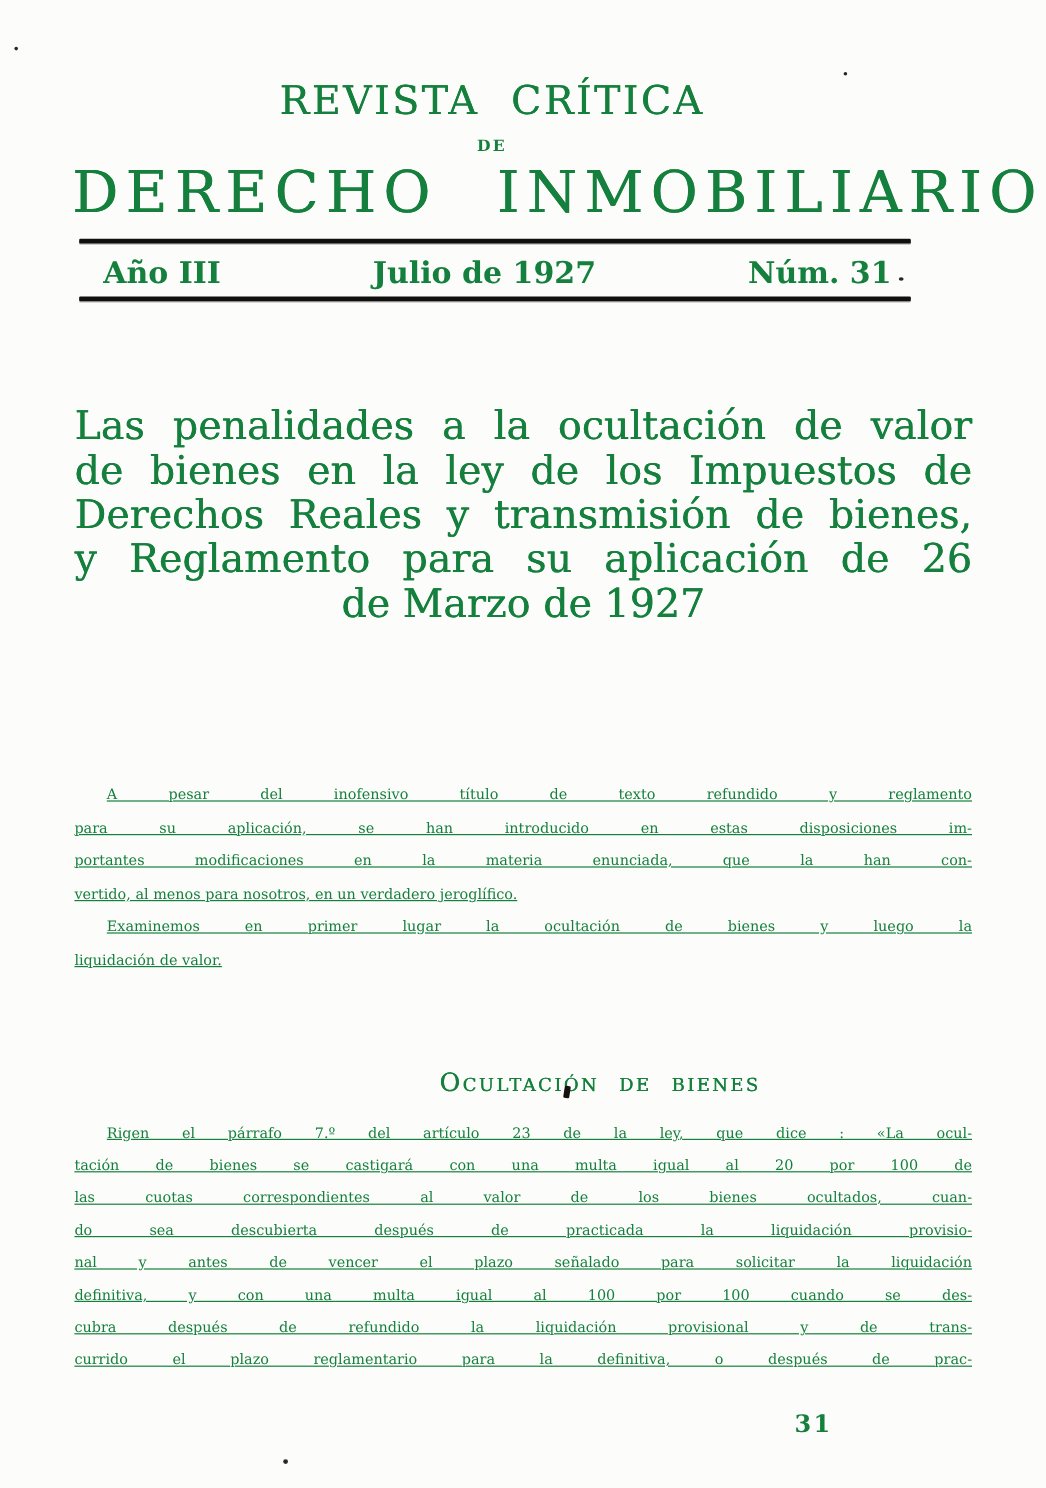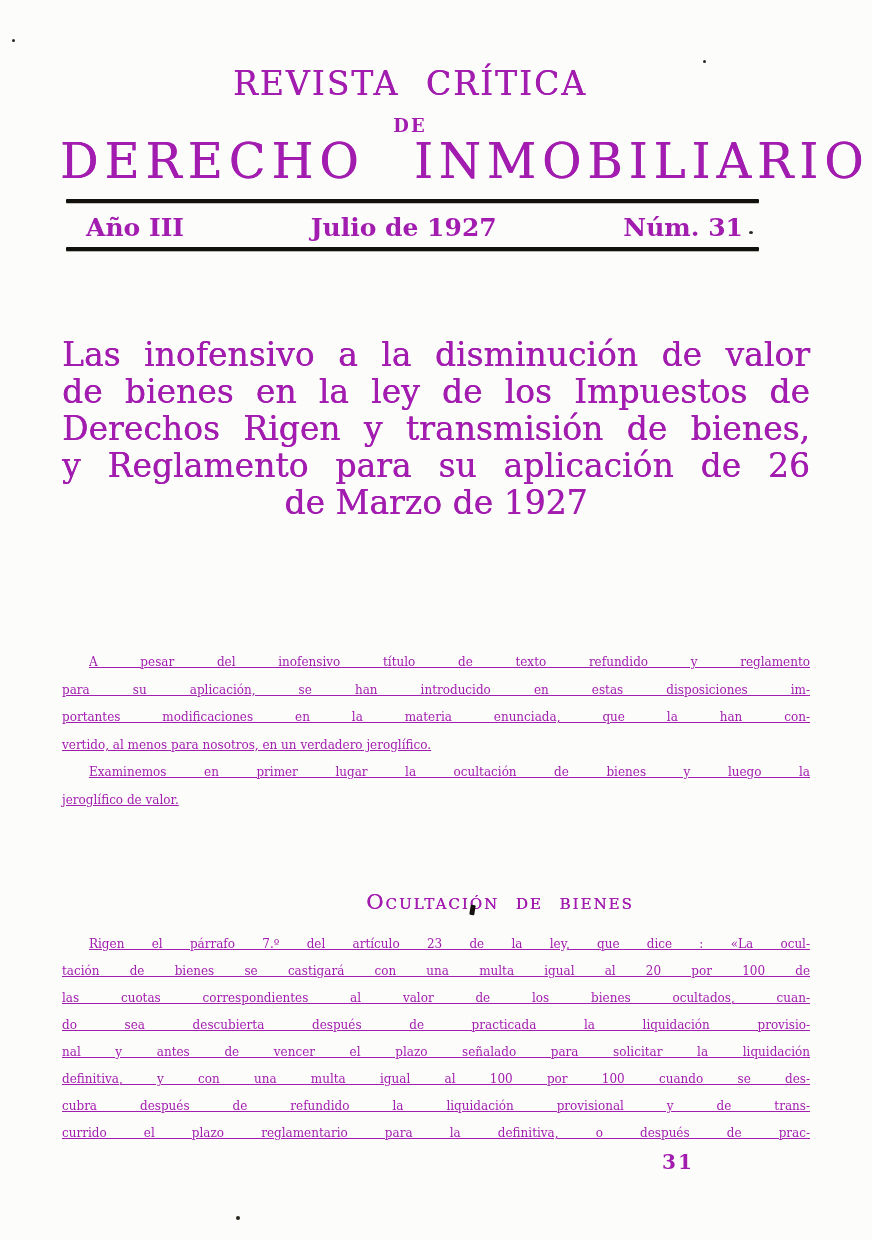--- a/index.html
+++ b/index.html
@@ -1,34 +1,34 @@
 <!DOCTYPE html>
 <html><head>
 <meta charset="utf-8">
 <style>
   html,body{margin:0;padding:0;background:#e9e9e6;}
   .page{
     position:relative;
     width:872px;height:1240px;
     margin:0 auto;
     background:#fcfcfa;
-    color:#a21caf;
+    color:#15803d;
     font-family:"DejaVu Serif","Liberation Serif",serif;
     overflow:hidden;
   }
   
   .mh-title{
     position:absolute;top:64px;left:60px;width:700px;
     text-align:center;font-size:33px;letter-spacing:2px;word-spacing:14px;
     text-shadow:.3px 0 0 currentColor;
     white-space:nowrap;
   }
   .mh-de{
     position:absolute;top:115px;left:60px;width:700px;
-    text-align:center;font-size:18px;font-weight:bold;letter-spacing:2px;
+    text-align:center;font-size:13px;font-weight:bold;letter-spacing:2px;
   }
   .mh-sub{
     position:absolute;top:133px;left:60px;width:720px;
     text-align:left;font-size:48px;letter-spacing:6px;word-spacing:28px;
     text-shadow:.35px 0 0 currentColor;
     white-space:nowrap;
   }
   .rule{
     position:absolute;left:66px;width:693px;height:4px;
     background:#12100c;border-radius:1px;
@@ -64,21 +64,21 @@
     font-size:21px;font-weight:normal;font-variant:small-caps;
     letter-spacing:2px;word-spacing:8px;
     text-shadow:.3px 0 0 currentColor;
   }
   .ink-mark{
     position:absolute;top:905px;left:470px;width:5px;height:10px;
     background:#15120e;border-radius:1px;transform:rotate(9deg);
   }
   
   .page-number{
-    position:absolute;top:1150px;left:662px;
+    position:absolute;top:1174px;left:662px;
     font-size:20px;font-weight:bold;letter-spacing:2px;
   }
   
   .speck{position:absolute;background:#2a2620;border-radius:50%;}
   .speck-1{top:39px;left:12px;width:3px;height:3px;}
   .speck-2{top:60px;left:703px;width:3px;height:3px;}
   .speck-3{top:231px;left:749px;width:4px;height:3px;}
   .speck-4{top:1216px;left:236px;width:4px;height:4px;}
 </style>
 </head>
@@ -92,37 +92,37 @@
 
   <div class="rule rule-top"></div>
   <div class="issue-row">
     <span>Año III</span>
     <span>Julio de 1927</span>
     <span>Núm. 31</span>
   </div>
   <div class="rule rule-bottom"></div>
 
   <h1 class="article-title">
-    <span class="tline">Las inofensivo a la disminución de valor</span>
+    <span class="tline">Las penalidades a la ocultación de valor</span>
     <span class="tline">de bienes en la ley de los Impuestos de</span>
-    <span class="tline">Derechos Rigen y transmisión de bienes,</span>
+    <span class="tline">Derechos Reales y transmisión de bienes,</span>
     <span class="tline">y Reglamento para su aplicación de 26</span>
     <span class="tline center">de Marzo de 1927</span>
   </h1>
 
   <section class="intro bodytext">
     <p class="para">
       <span class="bline indent">A pesar del inofensivo título de texto refundido y reglamento</span>
       <span class="bline">para su aplicación, se han introducido en estas disposiciones im-</span>
       <span class="bline">portantes modificaciones en la materia enunciada, que la han con-</span>
       <span class="bline lastleft">vertido, al menos para nosotros, en un verdadero jeroglífico.</span>
     </p>
     <p class="para">
       <span class="bline indent">Examinemos en primer lugar la ocultación de bienes y luego la</span>
-      <span class="bline lastleft">jeroglífico de valor.</span>
+      <span class="bline lastleft">liquidación de valor.</span>
     </p>
   </section>
 
   <h2 class="section-heading">Ocultación de bienes</h2>
   <div class="ink-mark"></div>
 
   <section class="legal bodytext">
     <p class="para">
       <span class="bline indent">Rigen el párrafo 7.º del artículo 23 de la ley, que dice : «La ocul-</span>
       <span class="bline">tación de bienes se castigará con una multa igual al 20 por 100 de</span>

